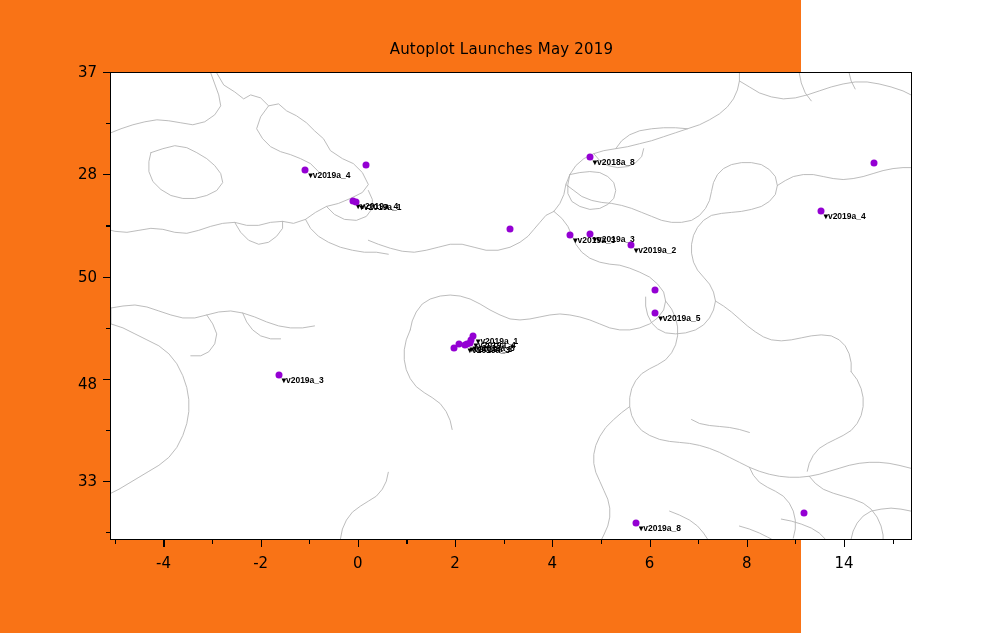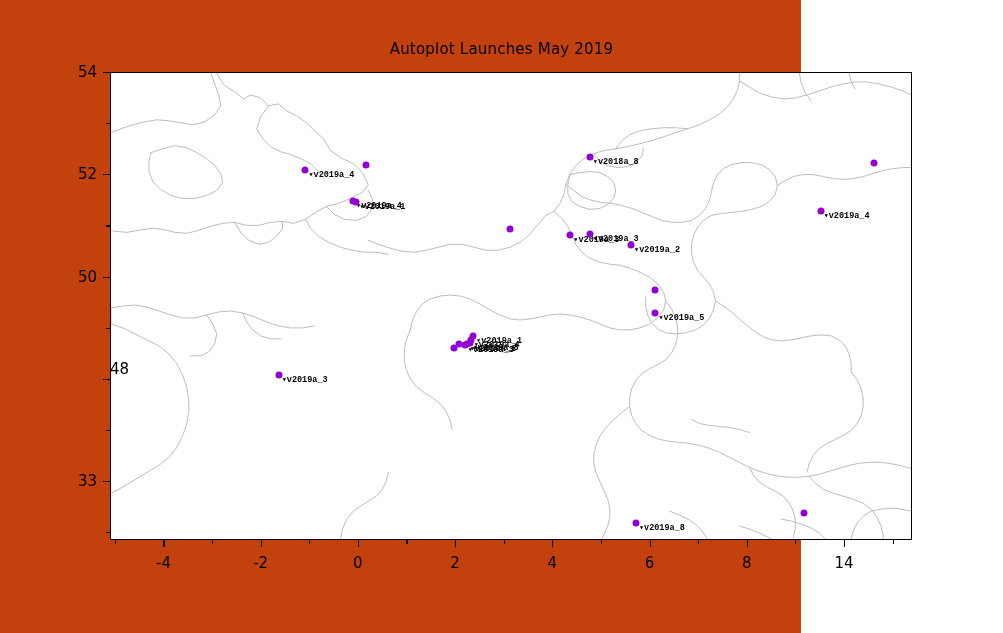--- a/index.html
+++ b/index.html
@@ -12,21 +12,21 @@
     height: 633px;
     font-family: "DejaVu Sans", sans-serif;
     overflow: hidden;
     position: relative;
   }
   #figure {
     position: absolute;
     left: 0; top: 0;
     width: 801px;
     height: 633px;
-    background: #c2410c;
+    background: #f97316;
   }
   #title {
     position: absolute;
     left: 0;
     top: 40px;
     width: 1003px;
     text-align: center;
     font-size: 15px;
     color: #000000;
     letter-spacing: 0.2px;
@@ -57,21 +57,21 @@
   }
   .marker-dot {
     position: absolute;
     width: 7px;
     height: 7px;
     border-radius: 50%;
     transform: translate(-50%, -50%);
   }
   .marker-label {
     position: absolute;
-    font-family: Liberation Mono, monospace;
+    font-family: Liberation Sans, sans-serif;
     font-size: 8.5px;
     font-weight: bold;
     color: #000000;
     white-space: nowrap;
     transform: translate(0, -50%);
     line-height: 1;
   }
   .tick-label-y {
     position: absolute;
     font-size: 15px;
@@ -211,27 +211,27 @@
         <div class="marker-dot" style="left: 167.691px; top: 301.77px; background: rgb(148, 0, 211); width: 7px; height: 7px;"></div>
         <div class="marker-label" style="left: 170.691px; top: 306.77px;">▾v2019a_3</div>
         <div class="marker-dot" style="left: 524.945px; top: 450.098px; background: rgb(148, 0, 211); width: 7px; height: 7px;"></div>
         <div class="marker-label" style="left: 527.945px; top: 455.098px;">▾v2019a_8</div>
         <div class="marker-dot" style="left: 692.636px; top: 439.869px; background: rgb(148, 0, 211); width: 7px; height: 7px;"></div>
       </div>
   </div>
 
   <div id="axis-ticks">
       <div class="tick-major-y" style="left: 103px; top: 72px;"></div>
-      <div class="tick-label-y" style="left: 97px; top: 72px;">54</div>
+      <div class="tick-label-y" style="left: 97px; top: 72px;">37</div>
       <div class="tick-major-y" style="left: 103px; top: 174.295px;"></div>
-      <div class="tick-label-y" style="left: 97px; top: 174.295px;">52</div>
+      <div class="tick-label-y" style="left: 97px; top: 174.295px;">28</div>
       <div class="tick-major-y" style="left: 103px; top: 276.59px;"></div>
       <div class="tick-label-y" style="left: 97px; top: 277px;">50</div>
       <div class="tick-major-y" style="left: 103px; top: 378.885px;"></div>
-      <div class="tick-label-y" style="left: 97px; top: 369px; margin-left: 32px;">48</div>
+      <div class="tick-label-y" style="left: 97px; top: 384px;">48</div>
       <div class="tick-major-y" style="left: 103px; top: 481.18px;"></div>
       <div class="tick-label-y" style="left: 97px; top: 481.18px;">33</div>
       <div class="tick-minor-y" style="left: 106px; top: 123.148px;"></div>
       <div class="tick-minor-y" style="left: 106px; top: 225.443px;"></div>
       <div class="tick-minor-y" style="left: 106px; top: 327.738px;"></div>
       <div class="tick-minor-y" style="left: 106px; top: 430.033px;"></div>
       <div class="tick-minor-y" style="left: 106px; top: 532.328px;"></div>
       <div class="tick-major-x" style="left: 163.467px; top: 540px;"></div>
       <div class="tick-label-x" style="left: 163.467px; top: 554px;">-4</div>
       <div class="tick-major-x" style="left: 260.679px; top: 540px;"></div>

